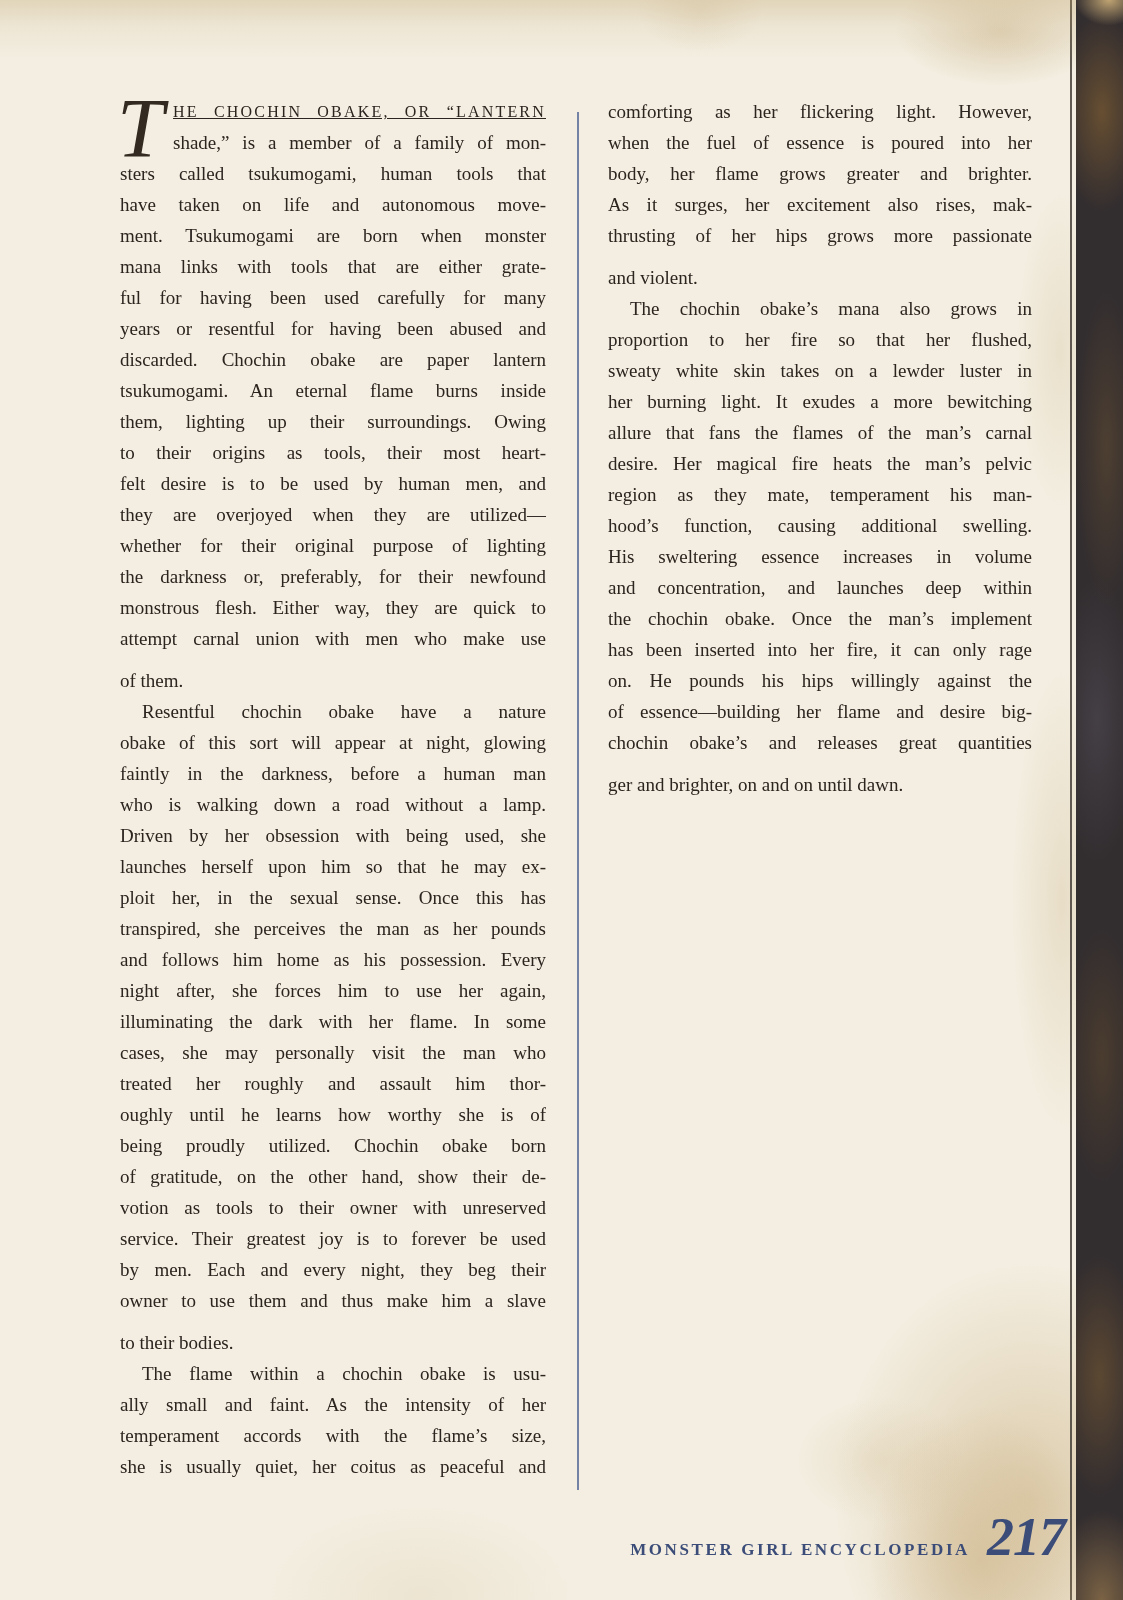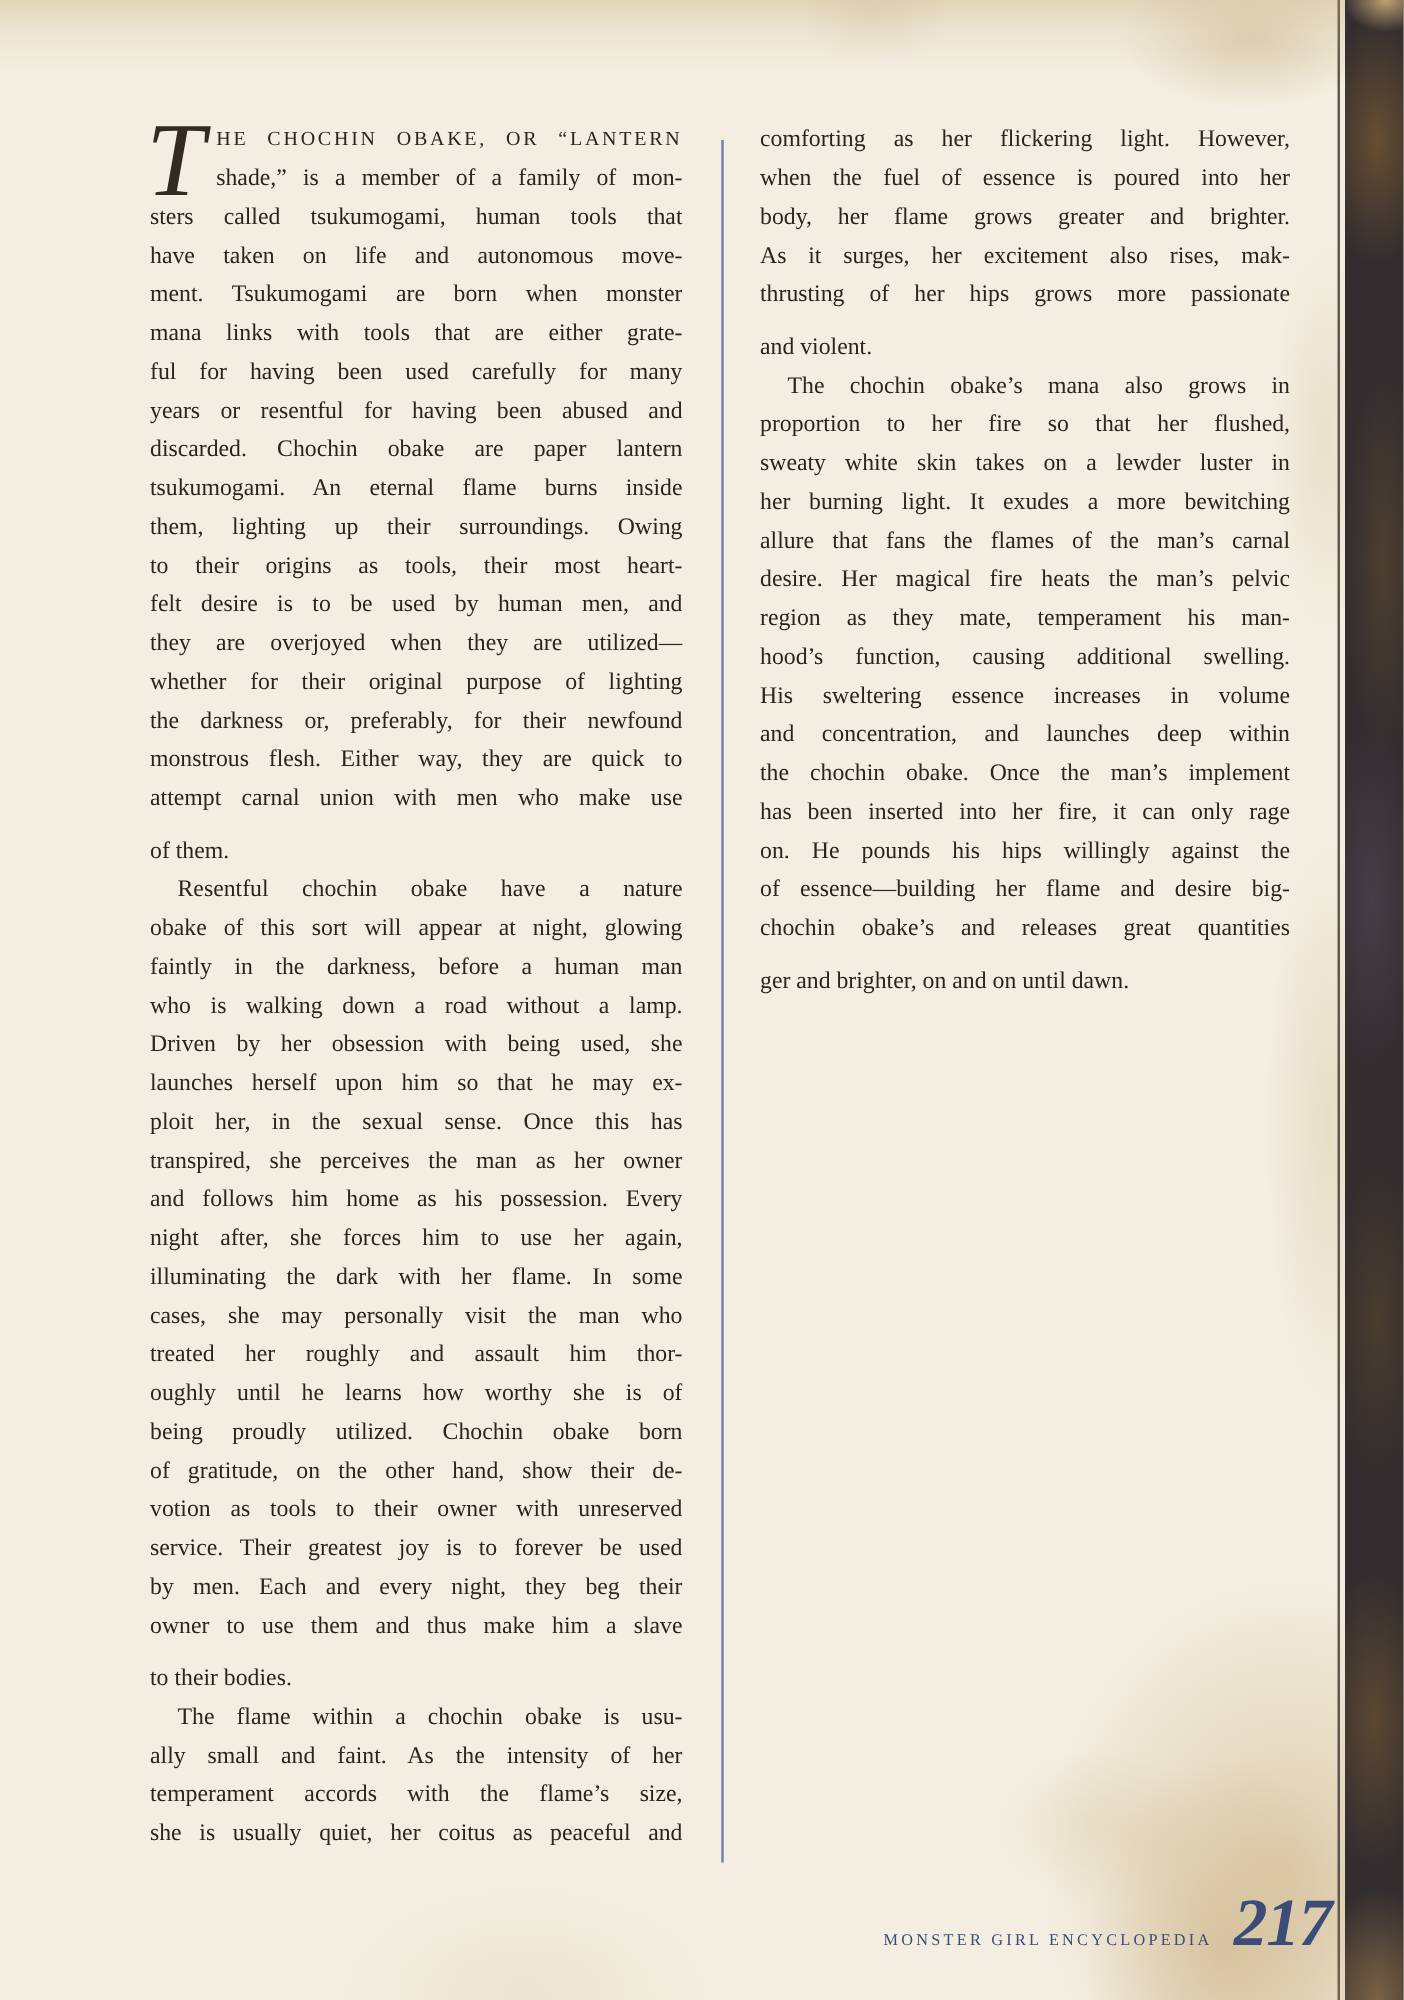--- a/index.html
+++ b/index.html
@@ -44,38 +44,38 @@
   .col{position:absolute;top:96px;color:#2b241f;}
   .col-left{left:120px;width:426px;}
   .col-right{left:608px;width:424px;}
   .line{
     font-size:19px;line-height:31px;height:31px;overflow:hidden;
     text-align:justify;text-align-last:justify;
   }
   .line.end{text-align-last:left;margin-top:11px;}
   .line.ind{text-indent:22px;}
   .line.drop{padding-left:53px;}
-  .line.caps{font-size:16px;letter-spacing:2.2px;}
+  .line.caps{font-size:16px;letter-spacing:2.2px;text-decoration:underline;}
   .dropcap{
     position:absolute;left:-3px;top:-9px;
     font-size:84px;line-height:1;font-style:italic;
     color:#332a22;
   }
   .divider{
     position:absolute;left:577px;top:112px;width:1.6px;height:1378px;
     background:#5d6e9b;opacity:.85;
   }
   
   .footer{
     position:absolute;right:58px;bottom:40px;
     display:flex;align-items:baseline;gap:17px;
     color:#3b4c78;
   }
   .footer-title{
-    font-size:13px;letter-spacing:2.6px;font-weight:normal;
+    font-size:17px;letter-spacing:2.6px;font-weight:bold;
     text-transform:uppercase;
   }
   .footer-page{
     font-size:54px;font-style:italic;font-weight:bold;line-height:.8;
     letter-spacing:-1px;
   }
 </style>
 </head>
 <body>
 
@@ -105,21 +105,21 @@
     <div class="line">monstrous flesh. Either way, they are quick to</div>
     <div class="line">attempt carnal union with men who make use</div>
     <div class="line end">of them.</div>
     <div class="line ind">Resentful chochin obake have a nature</div>
     <div class="line">obake of this sort will appear at night, glowing</div>
     <div class="line">faintly in the darkness, before a human man</div>
     <div class="line">who is walking down a road without a lamp.</div>
     <div class="line">Driven by her obsession with being used, she</div>
     <div class="line">launches herself upon him so that he may ex-</div>
     <div class="line">ploit her, in the sexual sense. Once this has</div>
-    <div class="line">transpired, she perceives the man as her owner</div>
+    <div class="line">transpired, she perceives the man as her pounds</div>
     <div class="line">and follows him home as his possession. Every</div>
     <div class="line">night after, she forces him to use her again,</div>
     <div class="line">illuminating the dark with her flame. In some</div>
     <div class="line">cases, she may personally visit the man who</div>
     <div class="line">treated her roughly and assault him thor-</div>
     <div class="line">oughly until he learns how worthy she is of</div>
     <div class="line">being proudly utilized. Chochin obake born</div>
     <div class="line">of gratitude, on the other hand, show their de-</div>
     <div class="line">votion as tools to their owner with unreserved</div>
     <div class="line">service. Their greatest joy is to forever be used</div>

